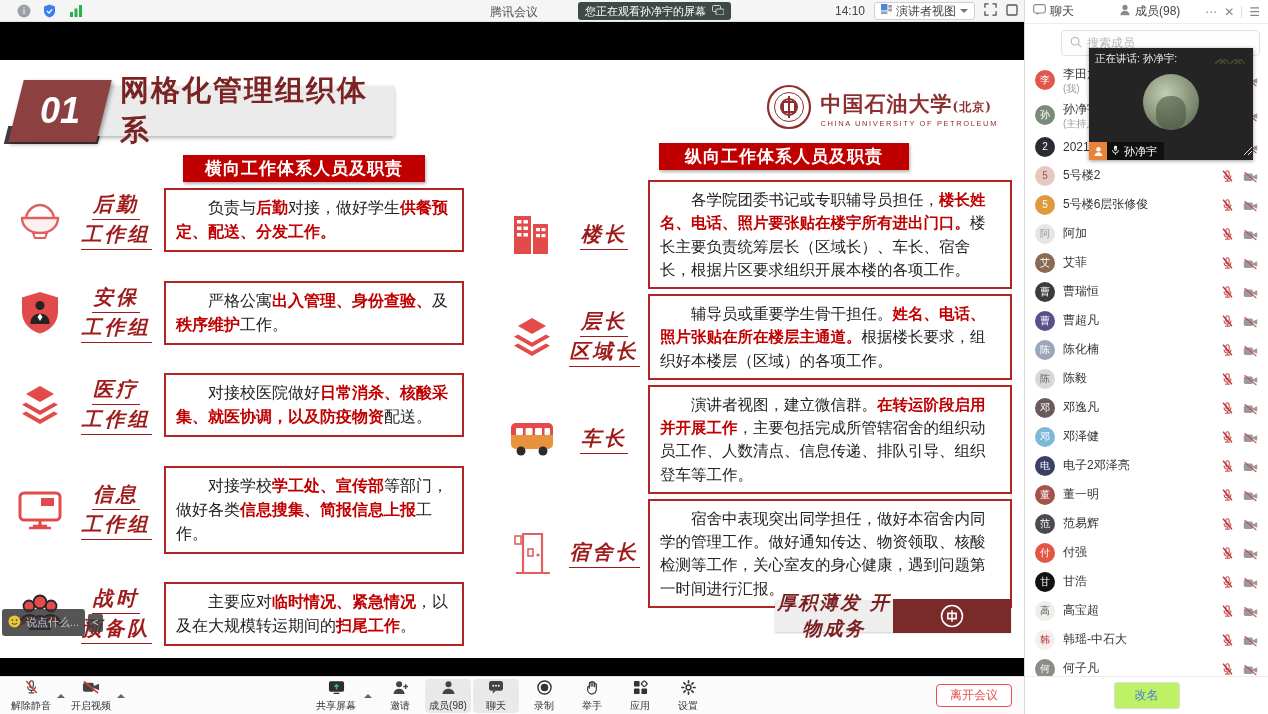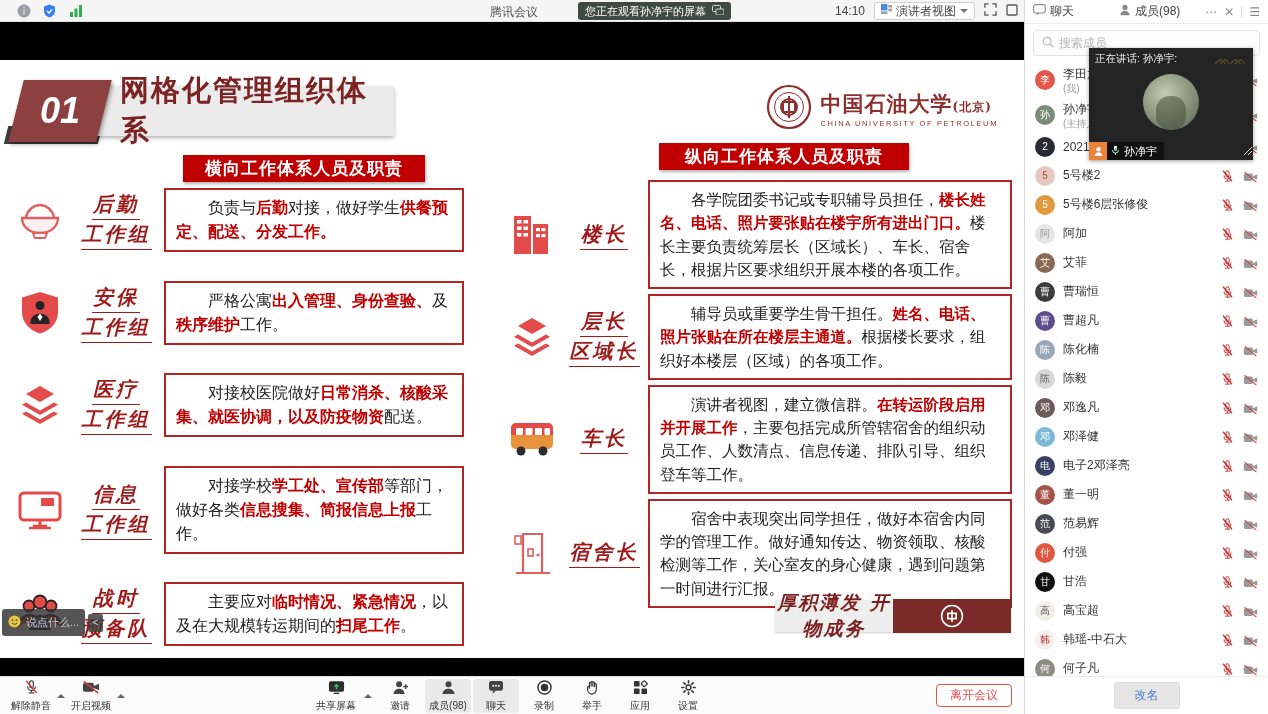--- a/index.html
+++ b/index.html
@@ -72,31 +72,31 @@
   .leave { position:absolute; right:12px; top:7px; height:23px; padding:0 13px; border:1px solid #e85050; color:#e85050; background:#fff; border-radius:4px; font-size:12px; cursor:pointer; }
 
   
   .sidebar { position:absolute; right:0; top:0; width:244px; height:714px; background:#fff; border-left:1px solid #d9d9d9; }
   .sb-tabs { height:24px; border-bottom:1px solid #ececec; display:flex; align-items:center; padding:0 8px; font-size:12px; color:#444; }
   .sb-tab { display:flex; align-items:center; gap:4px; cursor:pointer; }
   .tab-members { position:absolute; left:94px; }
   .sb-ctrl { margin-left:auto; display:flex; align-items:center; gap:7px; color:#888; font-size:12px; }
   .sb-ctrl .divider { width:1px; height:12px; background:#ddd; }
   .sb-search-wrap { padding:6px 8px 5px; }
-  .sb-search { height:26px; border:1px solid #e2e2e2; border-radius:4px; background:#fdfdfd; display:flex; align-items:center; gap:5px; padding:0 8px; color:#b8b8b8; font-size:12px; cursor:text; }
+  .sb-search { height:26px; border:1px solid #e2e2e2; border-radius:4px; background:#fdfdfd; display:flex; align-items:center; gap:5px; padding:0 8px; color:#b8b8b8; font-size:12px; cursor:text;margin-left:28px; }
   .member-list { position:absolute; top:62px; bottom:38px; left:0; right:0; overflow:hidden; }
   .m-row { height:29px; display:flex; align-items:center; gap:8px; padding:0 10px; }
   .m-row.tall { height:35px; }
   .m-av { width:20px; height:20px; border-radius:50%; flex:0 0 20px; display:flex; align-items:center; justify-content:center; color:#fff; font-size:10px; }
   .m-names { flex:1; min-width:0; }
   .m-name { font-size:12px; color:#333; white-space:nowrap; overflow:hidden; text-overflow:ellipsis; }
   .m-sub { font-size:10px; color:#9b9b9b; line-height:1.1; }
   .m-ic { flex:0 0 14px; height:14px; cursor:pointer; }
   .sb-footer { position:absolute; bottom:0; left:0; right:0; height:38px; border-top:1px solid #ececec; display:flex; align-items:center; justify-content:center; background:#fff; }
-  .rename-btn { padding:4px 20px; border:1px solid #dcdcdc; border-radius:3px; font-size:12px; color:#4a7cd5; background:#e5e5e5; cursor:pointer; }
+  .rename-btn { padding:4px 20px; border:1px solid #dcdcdc; border-radius:3px; font-size:12px; color:#4a7cd5; background:#bef264; cursor:pointer; }
 
   
   .video-panel { position:absolute; left:64px; top:48px; width:164px; height:112px; background:#242424; z-index:5; box-shadow:0 1px 4px rgba(0,0,0,.4); }
   .vp-caption { position:absolute; left:6px; top:4px; font-size:10.5px; color:#f0f0f0; }
   .vp-wm { position:absolute; right:8px; top:4px; color:#fde047; opacity:.18; font-size:13px; font-weight:bold; letter-spacing:-1px; }
   .vp-avatar { position:absolute; left:50%; top:26px; transform:translateX(-50%); width:56px; height:56px; border-radius:50%; background:radial-gradient(circle at 40% 35%, #c3cdb2, #6e7a62 75%); overflow:hidden; }
   .vp-avatar::after { content:""; position:absolute; left:13px; top:22px; width:30px; height:34px; border-radius:14px; background:rgba(70,80,60,.55); }
   .vp-chip { position:absolute; left:0; bottom:0; height:18px; display:flex; align-items:center; gap:4px; background:rgba(0,0,0,.55); padding-right:7px; }
   .vp-chip-av { width:18px; height:18px; background:#e8833a; display:flex; align-items:center; justify-content:center; }
   .vp-chip-name { font-size:11px; color:#fff; }

